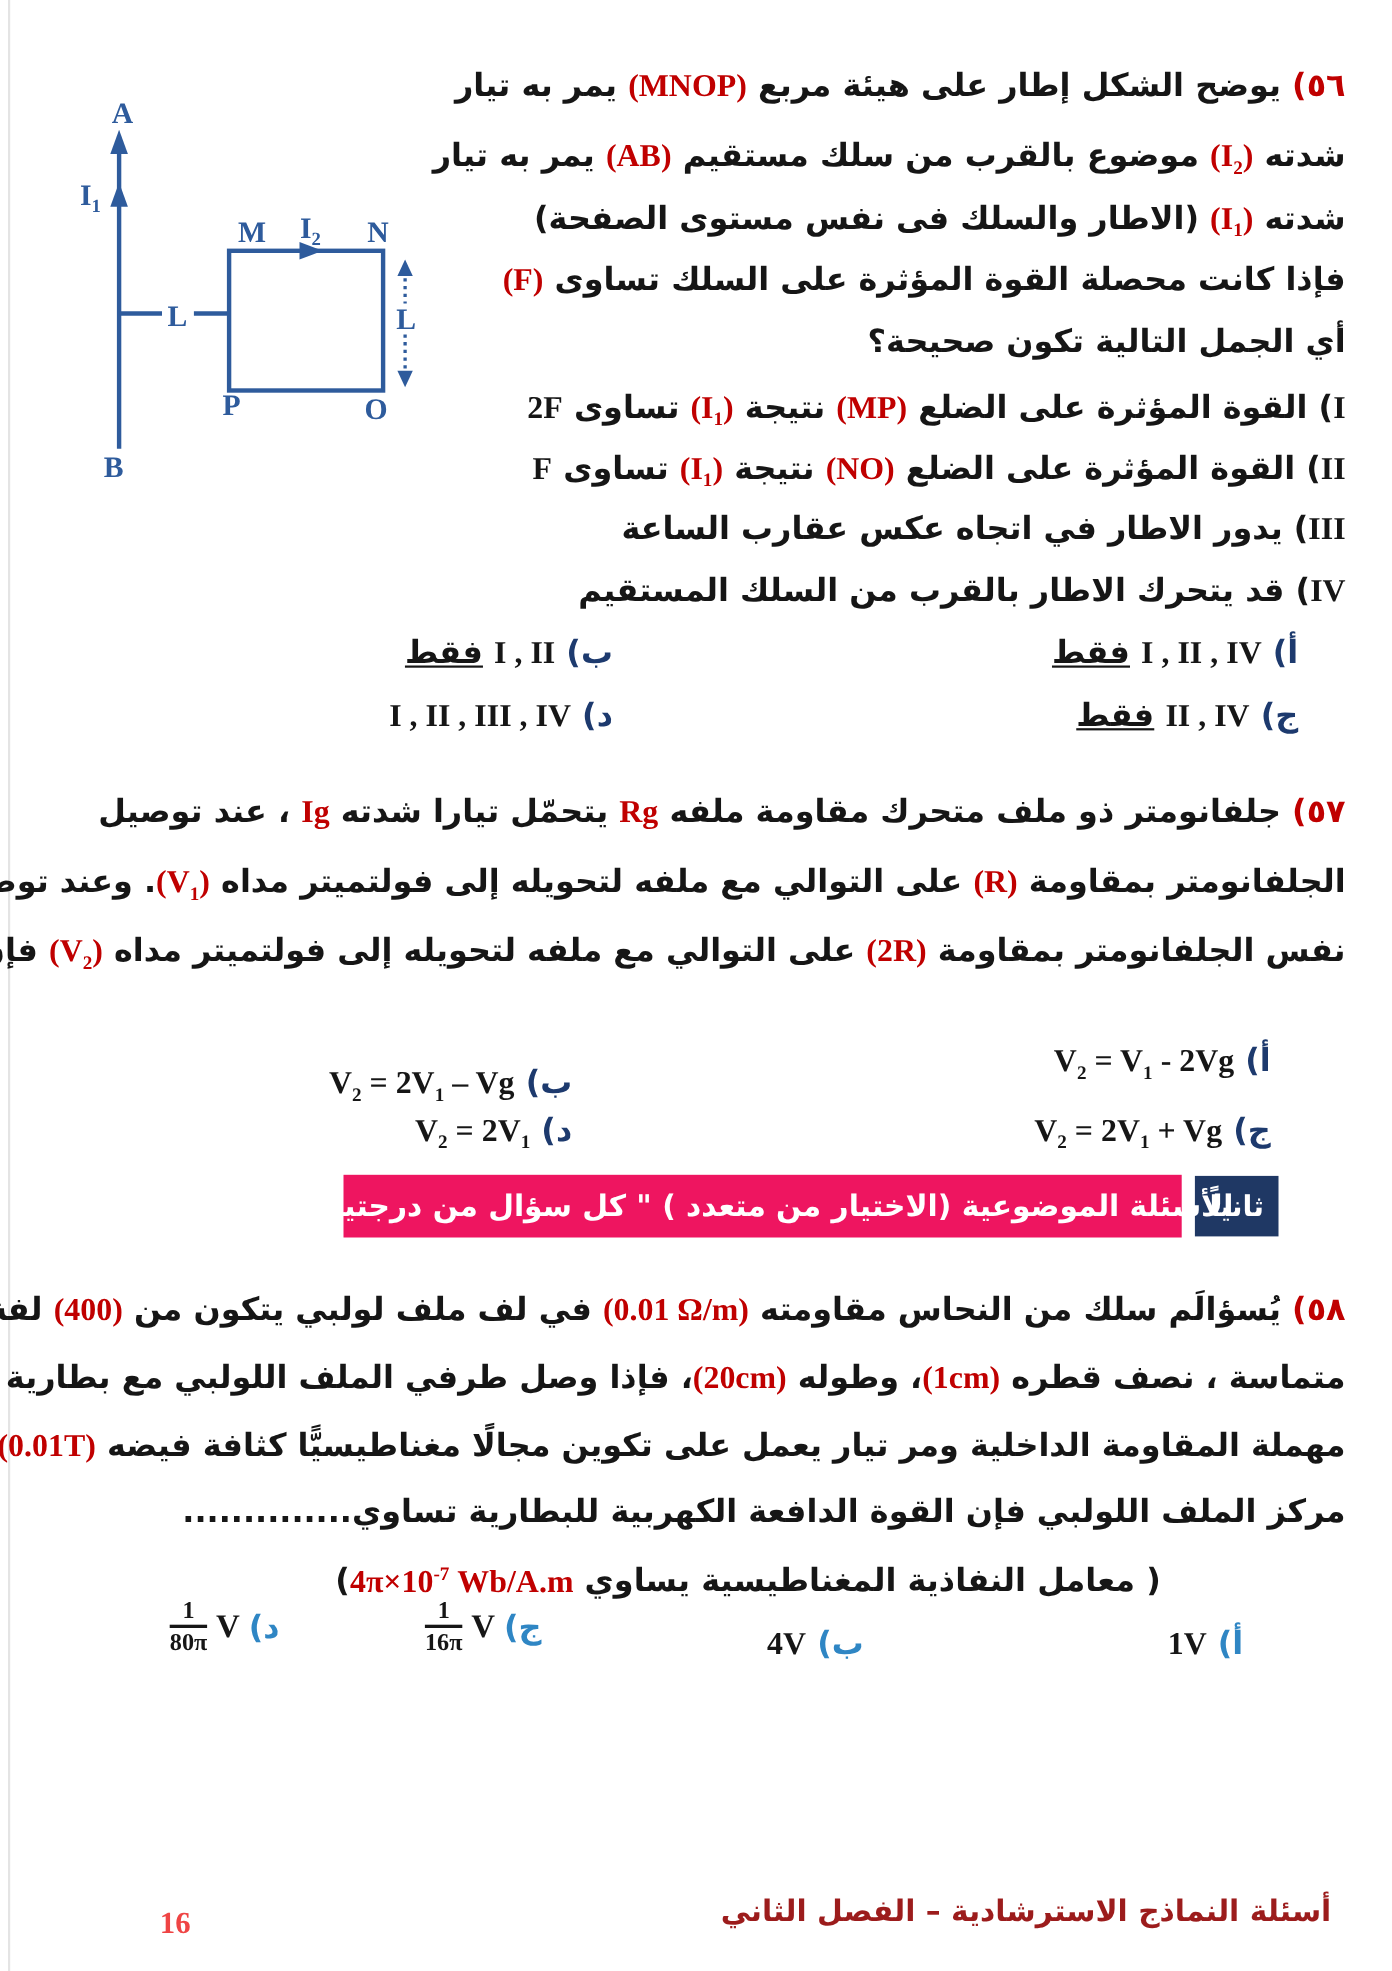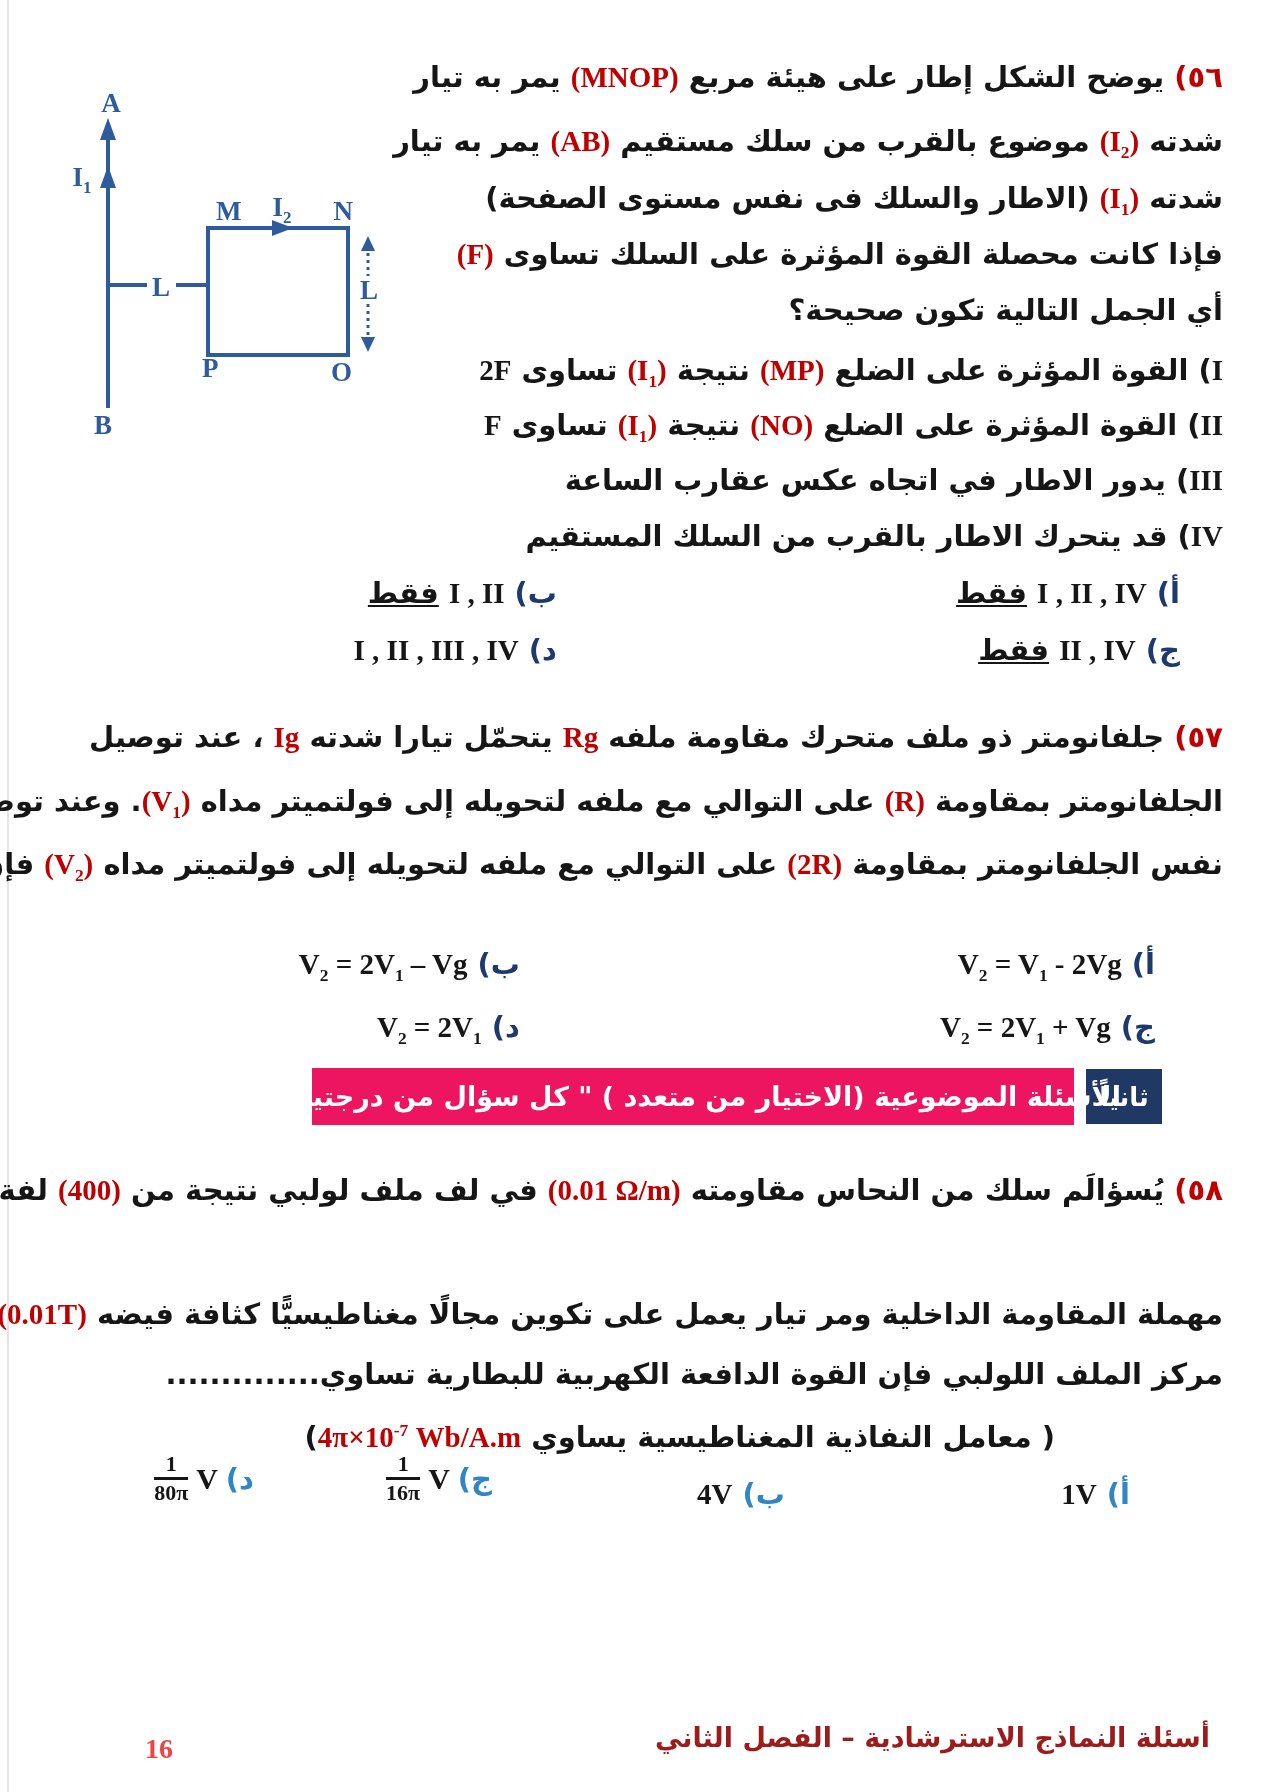--- a/index.html
+++ b/index.html
@@ -130,32 +130,33 @@
   <div class="opt" style="top:571px;right:85px"><span class="navy">أ) </span><span dir="ltr" class="ltr">I , II , IV</span><span> </span><span class="u">فقط</span></div>
   <div class="opt" style="top:571px;right:708px"><span class="navy">ب) </span><span dir="ltr" class="ltr">I , II</span><span> </span><span class="u">فقط</span></div>
   <div class="opt" style="top:628px;right:85px"><span class="navy">ج) </span><span dir="ltr" class="ltr">II , IV</span><span> </span><span class="u">فقط</span></div>
   <div class="opt" style="top:628px;right:708px"><span class="navy">د) </span><span dir="ltr" class="ltr">I , II , III , IV</span></div>
 
   <div class="line" style="top:715px"><span class="red">٥٧) </span><span>جلفانومتر ذو ملف متحرك مقاومة ملفه </span><span class="red ltr" dir="ltr">Rg</span><span> يتحمّل تيارا شدته </span><span class="red ltr" dir="ltr">Ig</span><span> ، عند توصيل</span></div>
   <div class="line" style="top:779px"><span>الجلفانومتر بمقاومة </span><span class="red ltr" dir="ltr">(R)</span><span> على التوالي مع ملفه لتحويله إلى فولتميتر مداه </span><span class="red ltr" dir="ltr">(V<sub>1</sub>)</span><span>. وعند توصيل</span></div>
   <div class="line" style="top:842px"><span>نفس الجلفانومتر بمقاومة  </span><span class="red ltr" dir="ltr">(2R)</span><span> على التوالي مع ملفه لتحويله إلى فولتميتر مداه </span><span class="red ltr" dir="ltr">(V<sub>2</sub>)</span><span> فإن ...</span></div>
 
   <div class="opt" style="top:942px;right:110px"><span class="navy">أ) </span><span dir="ltr" class="ltr">V<sub>2</sub> = V<sub>1</sub> - 2Vg</span></div>
-  <div class="opt" style="top:942px;right:745px"><span class="navy">ب) </span><span dir="ltr" class="ltr">V<sub>2</sub> = 2V<sub>1</sub> – Vg</span></div>
+  <div class="opt" style="top:962px;right:745px"><span class="navy">ب) </span><span dir="ltr" class="ltr">V<sub>2</sub> = 2V<sub>1</sub> – Vg</span></div>
   <div class="opt" style="top:1005px;right:110px"><span class="navy">ج) </span><span dir="ltr" class="ltr">V<sub>2</sub> = 2V<sub>1</sub> + Vg</span></div>
   <div class="opt" style="top:1005px;right:745px"><span class="navy">د) </span><span dir="ltr" class="ltr">V<sub>2</sub> = 2V<sub>1</sub></span></div>
 
   <div class="band-label">
     <span>ثانياً</span>
   </div>
   <div class="band">
     <span>الأسئلة الموضوعية (الاختيار من متعدد ) " كل سؤال من درجتين "</span>
   </div>
 
-  <div class="line" style="top:1168px"><span class="red">٥٨) </span><span>يُسؤالَم سلك من النحاس مقاومته </span><span class="red ltr" dir="ltr">(0.01 Ω/m)</span><span>  في لف ملف لولبي نتيجة من </span><span class="red ltr" dir="ltr">(400)</span><span> لفة</span></div>
+  <div class="line" style="top:1168px"><span class="red">٥٨) </span><span>يُسؤالَم سلك من النحاس مقاومته </span><span class="red ltr" dir="ltr">(0.01 Ω/m)</span><span>  في لف ملف لولبي يتكون من </span><span class="red ltr" dir="ltr">(400)</span><span> لفة</span></div>
+  <div class="line" style="top:1230px"><span>متماسة ، نصف قطره </span><span class="red ltr" dir="ltr">(1cm)</span><span>، وطوله </span><span class="red ltr" dir="ltr">(20cm)</span><span>، فإذا وصل طرفي الملف اللولبي مع بطارية</span></div>
   <div class="line" style="top:1292px"><span>مهملة المقاومة الداخلية ومر تيار يعمل على تكوين مجالًا مغناطيسيًّا  كثافة فيضه </span><span class="red ltr" dir="ltr">(0.01T)</span></div>
   <div class="line" style="top:1352px"><span>مركز الملف اللولبي  فإن القوة الدافعة الكهربية للبطارية تساوي..............</span></div>
   <div class="line" style="top:1408px;right:210px"><span>( معامل النفاذية المغناطيسية يساوي </span><span class="red ltr" dir="ltr">4π×10<sup>-</sup><sup>7</sup> Wb/A.m</span><span>)</span></div>
 
   <div class="opt" style="top:1472px;right:135px"><span class="lblue">أ) </span><span dir="ltr" class="ltr">1V</span></div>
   <div class="opt" style="top:1472px;right:480px"><span class="lblue">ب) </span><span dir="ltr" class="ltr">4V</span></div>
 
   <div class="frac-opt" style="top:1452px;right:773px">
     <span class="lblue">ج)</span>
     <span class="frac-unit" dir="ltr">V</span>

